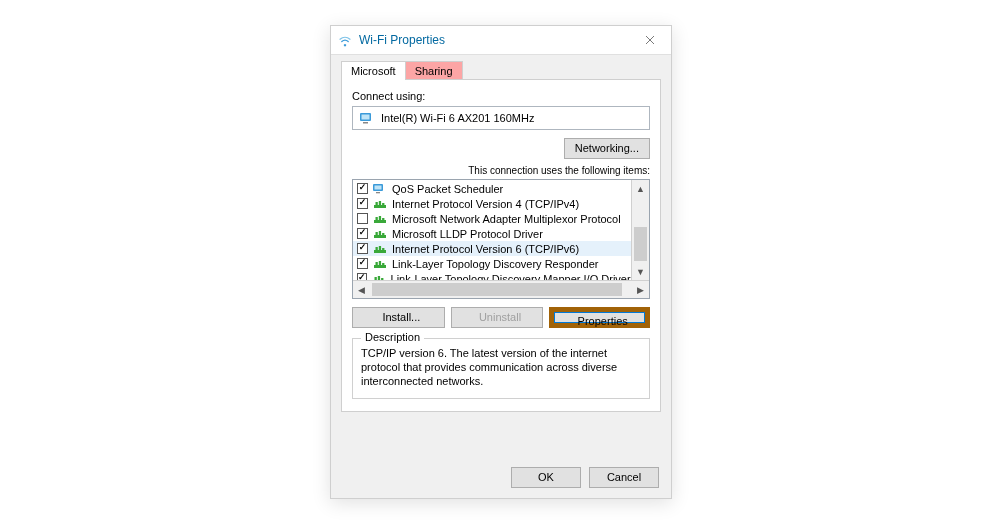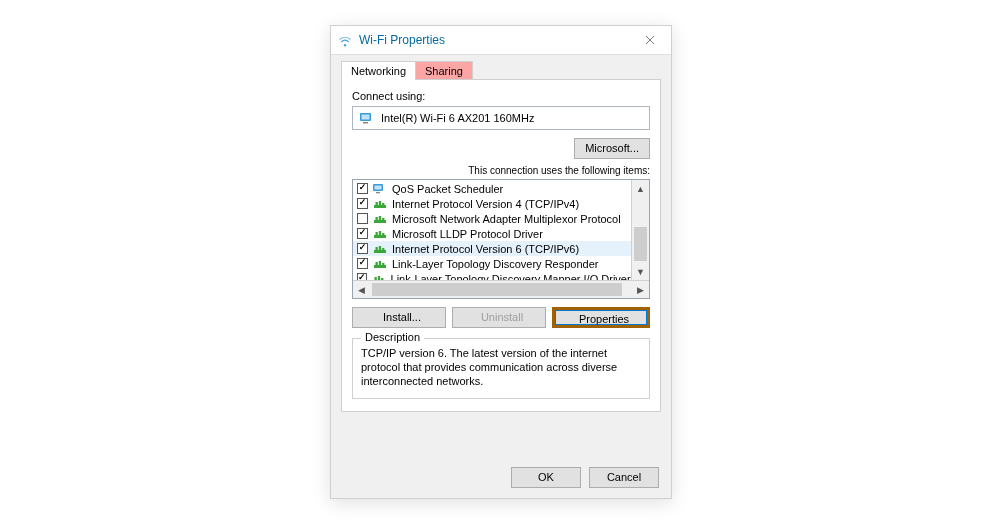--- a/index.html
+++ b/index.html
@@ -99,21 +99,21 @@
     line-height: 19px;
     padding: 0 10px;
     background: #e1e1e1;
     border: 1px solid #adadad;
     font-size: 11px;
     text-align: center;
     color: #000;
     box-sizing: border-box;
   }
   .btn.disabled { color: #a0a0a0; }
-  .btn.focus { border: 3px solid #a16207; box-shadow: inset 0 0 0 1px #0078d7; }
+  .btn.focus { border: 5px solid #a16207; box-shadow: inset 0 0 0 1px #0078d7; }
   .items-label { margin: 2px 0 3px 0; font-size: 10px; text-align: right; }
   .listbox {
     border: 1px solid #9aa4af;
     background: #ffffff;
     height: 118px;
     display: flex;
     flex-direction: column;
   }
   .listbox-body {
     flex: 1;
@@ -243,41 +243,41 @@
     <span class="title">Wi-Fi Properties</span>
     <span class="close">
       <svg width="10" height="10" viewBox="0 0 10 10">
         <path d="M1 1 L9 9 M9 1 L1 9" stroke="#7a7a7a" stroke-width="1"></path>
       </svg>
     </span>
   </div>
 
   <div class="body">
     <div class="tabstrip">
-      <div class="tab active">Networking</div>
+      <div class="tab active">Microsoft</div>
       <div class="tab">Sharing</div>
     </div>
 
     <div class="tabpanel">
 
       <div class="label">Connect using:</div>
 
       <div class="adapter-box">
         <span class="adp-icon">
           <svg width="16" height="14" viewBox="0 0 16 14">
             <rect x="1" y="2" width="11" height="8" rx="1" fill="#3a9ad9"></rect>
             <rect x="2.5" y="3.5" width="8" height="5" fill="#bfe4f7"></rect>
             <rect x="4" y="11" width="5" height="1.5" fill="#888"></rect>
           </svg>
         </span>
         <span>Intel(R) Wi-Fi 6 AX201 160MHz</span>
       </div>
 
       <div class="row-right">
-        <span class="btn">Microsoft...</span>
+        <span class="btn">Networking...</span>
       </div>
 
       <div class="items-label">This connection uses the following items:</div>
 
       <div class="listbox">
         <div class="listbox-body">
           <div class="listbox-items" id="listbox-items">
               <div class="item-row">
                 <span class="chk on"></span>
                 <span class="net-icon"><svg width="14" height="12" viewBox="0 0 14 12">

